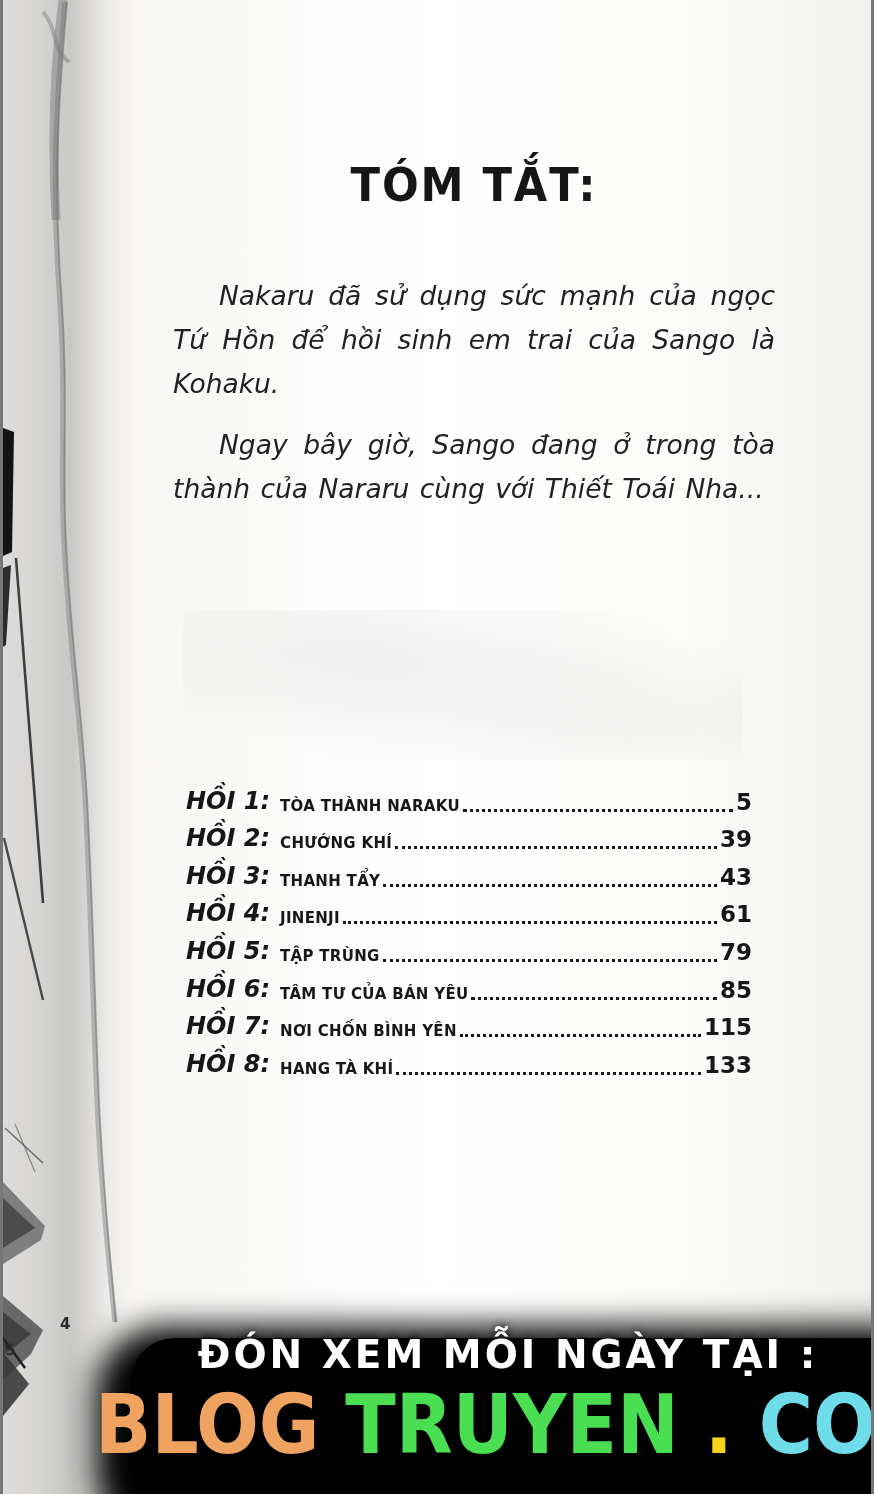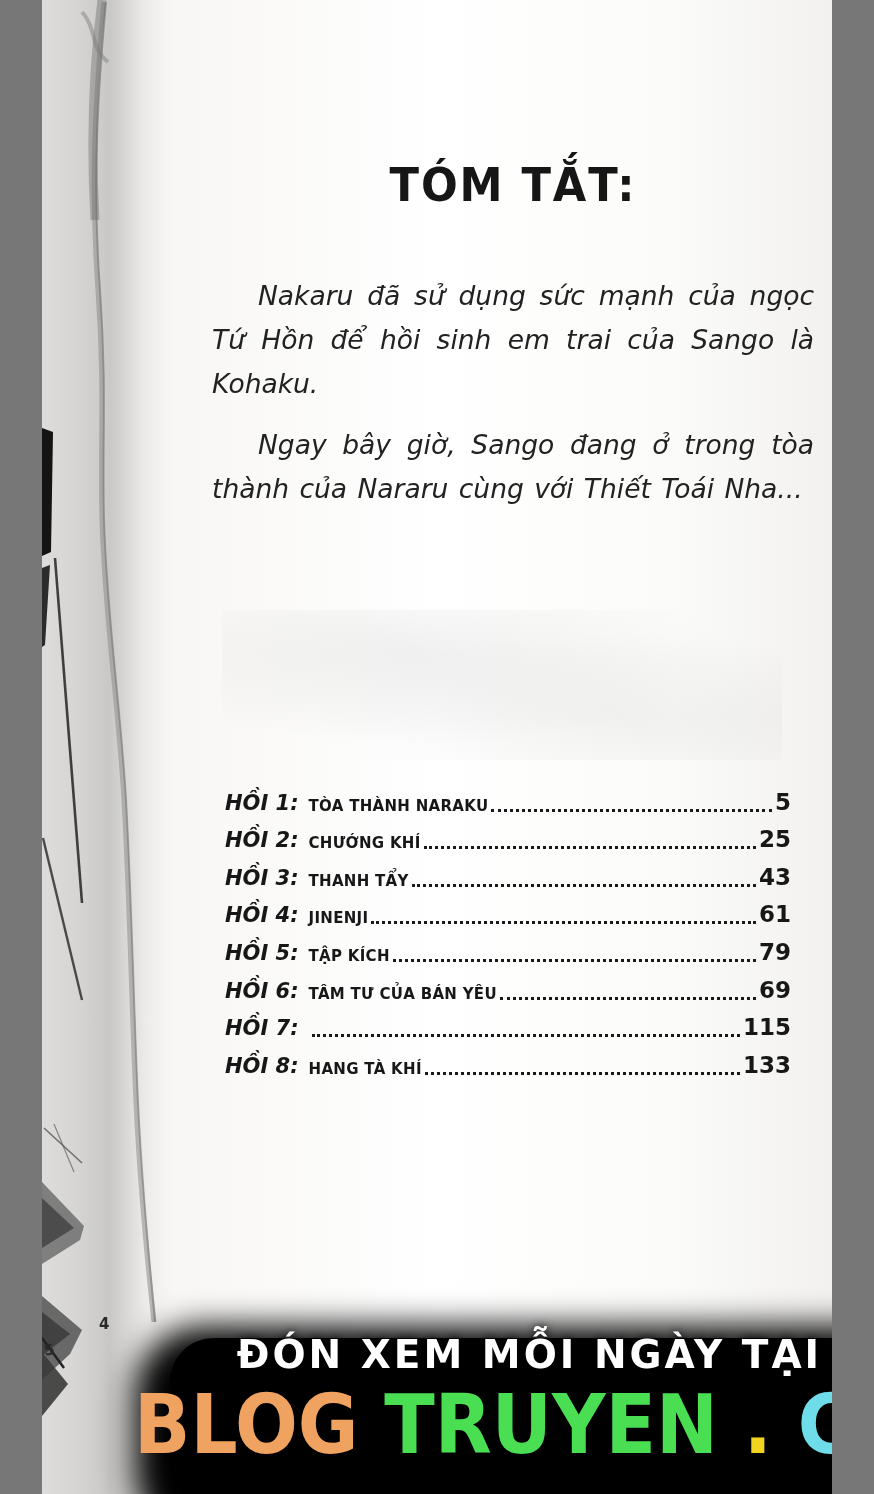--- a/index.html
+++ b/index.html
@@ -1,18 +1,18 @@
 <!DOCTYPE html>
 <html><head>
 <meta charset="utf-8">
 <style>
   html,body{margin:0;padding:0;background:#777;}
   .page{
     position:relative;
-    width:790px;height:1494px;
+    width:868px;height:1494px;
     margin:0 auto;
     overflow:hidden;
     background:linear-gradient(to right,#e9e8e6 0%,#f7f6f4 14%,#ffffff 50%,#fbfbf9 80%,#f2f1ef 100%);
     font-family:"DejaVu Sans","Liberation Sans",sans-serif;
     color:#1d1d1d;
   }
   
   .gutter-shade{
     position:absolute;left:0;top:0;width:130px;height:100%;
     background:linear-gradient(to right,
@@ -40,21 +40,21 @@
     margin:0 0 17px 0;
     font-size:26.5px;line-height:44px;
     font-style:italic;
     text-align:justify;text-indent:46px;
     word-spacing:2px;
     color:#222;
   }
   .toc{position:absolute;left:183px;top:782px;width:566px;}
   .toc-row{display:flex;align-items:flex-end;height:37.6px;padding-bottom:5px;box-sizing:border-box;}
   .toc-label{
-    font-style:italic;font-weight:700;font-size:21px;
+    font-style:italic;font-weight:700;font-size:24px;
     white-space:nowrap;margin-right:10px;color:#171717;
   }
   .toc-title{
     font-weight:700;font-size:15px;letter-spacing:0.3px;
     white-space:nowrap;color:#171717;
   }
   .toc-dots{flex:1;border-bottom:3.6px dotted #191919;margin:0 3px 3px;}
   .toc-page{font-weight:700;font-size:23px;white-space:nowrap;color:#171717;}
   .pageno{position:absolute;font-size:15px;font-weight:700;color:#2a2a2a;}
   .pn4{left:57px;top:1315px;}
@@ -128,53 +128,54 @@
         <span class="toc-label">HỒI 1:</span>
         <span class="toc-title">TÒA THÀNH NARAKU</span>
         <span class="toc-dots"></span>
         <span class="toc-page">5</span>
       </div>
 
       <div class="toc-row">
         <span class="toc-label">HỒI 2:</span>
         <span class="toc-title">CHƯỚNG KHÍ</span>
         <span class="toc-dots"></span>
-        <span class="toc-page">25</span>
+        <span class="toc-page">39</span>
       </div>
 
       <div class="toc-row">
         <span class="toc-label">HỒI 3:</span>
         <span class="toc-title">THANH TẨY</span>
         <span class="toc-dots"></span>
         <span class="toc-page">43</span>
       </div>
 
       <div class="toc-row">
         <span class="toc-label">HỒI 4:</span>
         <span class="toc-title">JINENJI</span>
         <span class="toc-dots"></span>
         <span class="toc-page">61</span>
       </div>
 
       <div class="toc-row">
         <span class="toc-label">HỒI 5:</span>
-        <span class="toc-title">TẬP KÍCH</span>
+        <span class="toc-title">TẬP TRÙNG</span>
         <span class="toc-dots"></span>
         <span class="toc-page">79</span>
       </div>
 
       <div class="toc-row">
         <span class="toc-label">HỒI 6:</span>
         <span class="toc-title">TÂM TƯ CỦA BÁN YÊU</span>
         <span class="toc-dots"></span>
-        <span class="toc-page">69</span>
+        <span class="toc-page">85</span>
       </div>
 
       <div class="toc-row">
         <span class="toc-label">HỒI 7:</span>
+        <span class="toc-title">NƠI CHỐN BÌNH YÊN</span>
         <span class="toc-dots"></span>
         <span class="toc-page">115</span>
       </div>
 
       <div class="toc-row">
         <span class="toc-label">HỒI 8:</span>
         <span class="toc-title">HANG TÀ KHÍ</span>
         <span class="toc-dots"></span>
         <span class="toc-page">133</span>
       </div>

